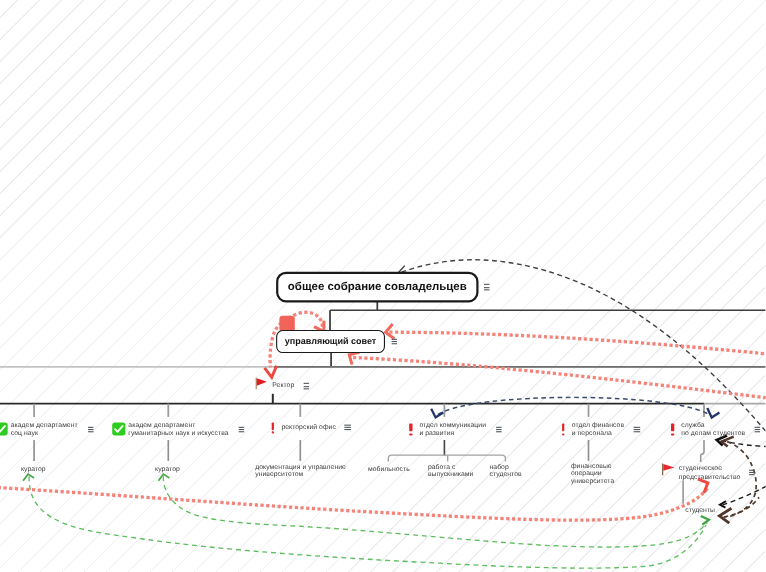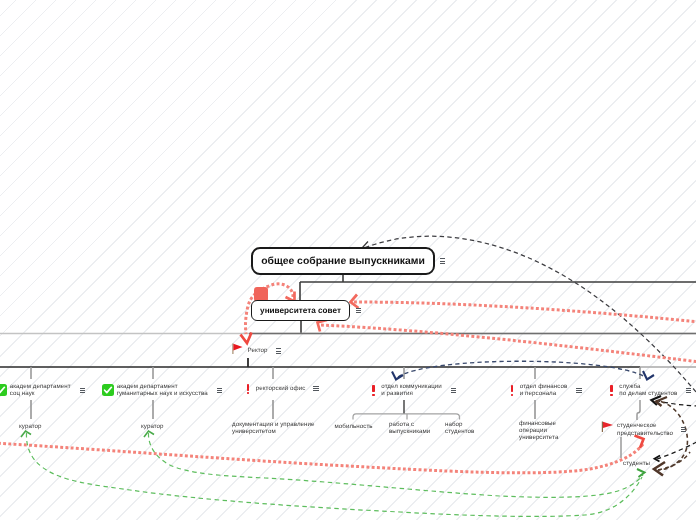--- a/index.html
+++ b/index.html
@@ -133,32 +133,32 @@
       <path d="M661,396 L651.5,400 L657,405" fill="none" stroke="#121212" stroke-width="2.3" stroke-linecap="butt" stroke-linejoin="miter"></path>
       <path d="M667,397 L656,401.5 L661.5,406" fill="none" stroke="#50372a" stroke-width="2.3" stroke-linecap="butt" stroke-linejoin="miter"></path>
       <path d="M660,455.5 L654.5,458.8 L659.5,461.5" fill="none" stroke="#121212" stroke-width="1.8" stroke-linecap="butt" stroke-linejoin="miter"></path>
       <path d="M665,462 L654,469 L663,475.5" fill="none" stroke="#50372a" stroke-width="2.6" stroke-linecap="butt" stroke-linejoin="miter"></path>
     </g>
   </svg>
 
   <div id="nodes">
 
     <div class="boxnode" style="left:251px;top:247px;">
-      <div class="box" style="width:184px;height:28px;font-size:10.4px;">общее собрание выпускниками</div>
+      <div class="box" style="width:184px;height:28px;font-size:10.4px;">общее собрание совладельцев</div>
       <span class="hamb" style="margin-left:4.6px;">
           <i></i>
           <i></i>
           <i></i>
         </span>
     </div>
 
     <div style="position:absolute;left:254px;top:287px;width:13.5px;height:15px;border-radius:3px;background:#f0645a;"></div>
 
     <div class="boxnode" style="left:251px;top:300px;">
-      <div class="box" style="width:99px;height:21px;font-size:8.2px;border-width:1.6px;border-radius:6px;">университета совет</div>
+      <div class="box" style="width:99px;height:21px;font-size:8.2px;border-width:1.6px;border-radius:6px;">управляющий совет</div>
       <span class="hamb" style="margin-left:5.5px;">
           <i></i>
           <i></i>
           <i></i>
         </span>
     </div>
 
     <div class="leafnode" style="left:231.5px;top:342px;">
       <span class="flagicon">
         <svg width="12" height="13" viewBox="0 0 12 13">

